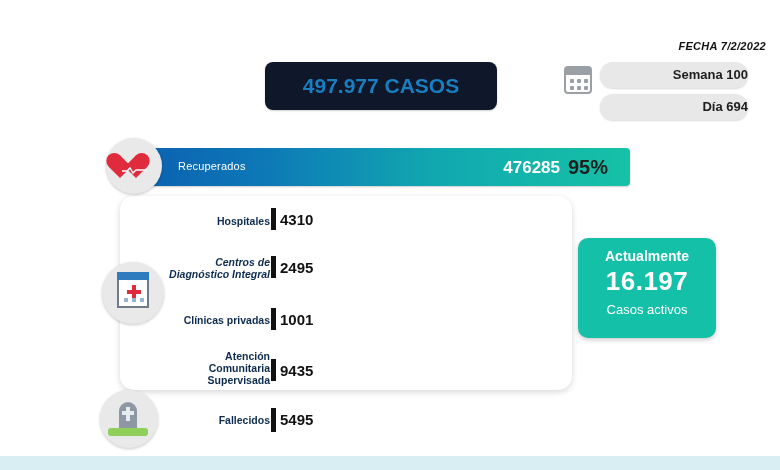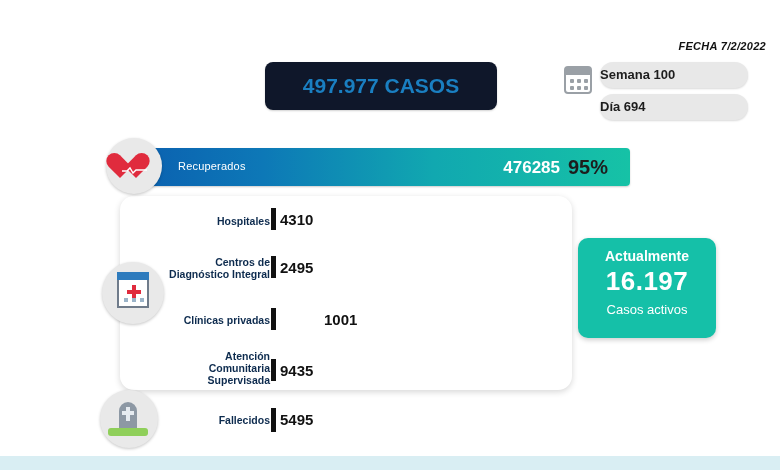--- a/index.html
+++ b/index.html
@@ -109,21 +109,21 @@
     position: absolute;
     width: 4px; height: 4px;
     background: #9aa0a6;
     border-radius: 1px;
   }
   .pill {
     position: absolute;
     background: #e8e8e8;
     border-radius: 14px;
     box-shadow: 0 1px 2px rgba(0,0,0,0.15);
-    text-align: left;
+    text-align: right;
     font-weight: bold;
     font-size: 13px;
     color: #1d1d1d;
   }
   #pill-week { left: 600px; top: 62px; width: 148px; height: 26px; line-height: 26px; }
   #pill-day  { left: 600px; top: 94px; width: 148px; height: 26px; line-height: 26px; }
 
   
   .circle-icon {
     position: absolute;
@@ -248,26 +248,26 @@
     position: absolute;
     width: 5px;
     background: #111111;
   }
 
   
   #lbl-hospitales { left: 150px; top: 215px; width: 120px; }
   #val-hospitales { left: 280px; top: 211px; }
   #tick-hospitales { left: 271px; top: 208px; height: 22px; }
 
-  #lbl-cdi { left: 150px; top: 256px; width: 120px; }
+  #lbl-cdi { left: 150px; top: 256px; width: 120px; font-style: italic; }
   #val-cdi { left: 280px; top: 259px; }
   #tick-cdi { left: 271px; top: 256px; height: 22px; }
 
   #lbl-clinicas { left: 150px; top: 314px; width: 120px; }
-  #val-clinicas { left: 280px; top: 311px; margin-left: 44px; }
+  #val-clinicas { left: 280px; top: 311px; }
   #tick-clinicas { left: 271px; top: 308px; height: 22px; }
 
   #lbl-acs { left: 150px; top: 350px; width: 120px; }
   #val-acs { left: 280px; top: 362px; }
   #tick-acs { left: 271px; top: 359px; height: 22px; }
 
   
   .active-panel {
     position: absolute;
     left: 578px; top: 238px;

